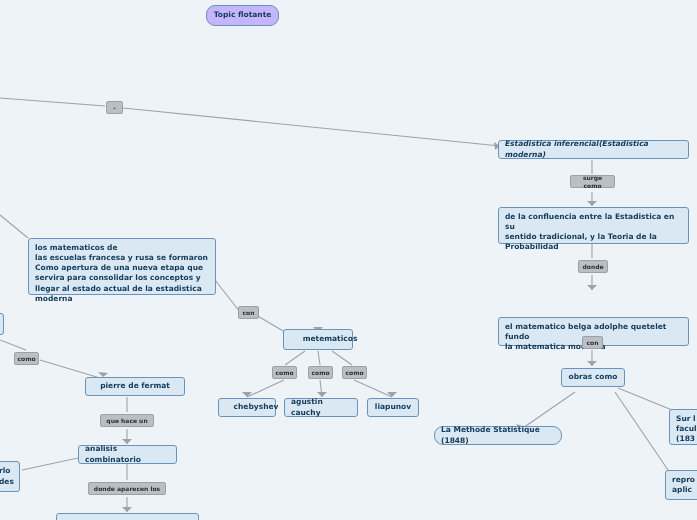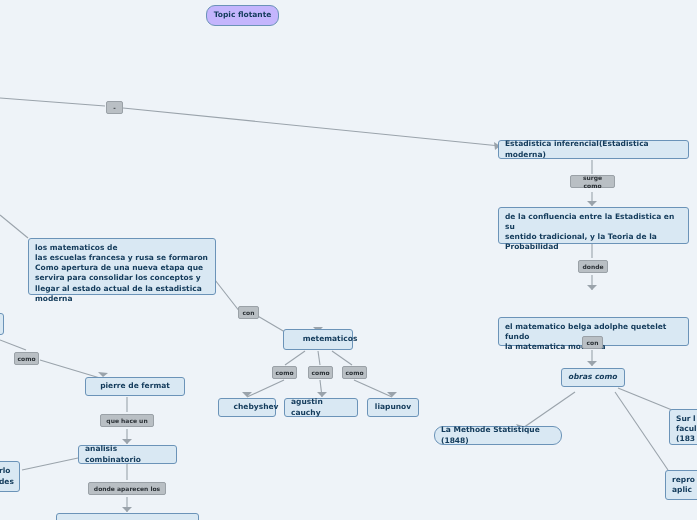--- a/index.html
+++ b/index.html
@@ -156,36 +156,36 @@
 
   <div class="node" style="left:78px; top:445px; width:99px; height:19px; display:flex; align-items:center; justify-content:center;">analisis combinatorio</div>
 
   <div class="label" style="left:88px; top:482px; width:78px; height:13px; display:flex; align-items:center; justify-content:center;">donde aparecen los</div>
 
   <div class="node" style="left:56px; top:513px; width:143px; height:20px;"></div>
 
   <div class="node" style="left:-8px; top:461px; width:28px; height:31px; display:flex; align-items:center;">rlo
 des</div>
 
-  <div class="node" style="left:498px; top:140px; width:191px; height:19px; display:flex; align-items:center;">Estadistica inferencial(Estadistica moderna)</div>
+  <div class="node" style="left:498px; top:140px; width:191px; height:19px; display:flex; align-items:center;font-style:italic;">Estadistica inferencial(Estadistica moderna)</div>
 
   <div class="label" style="left:570px; top:175px; width:45px; height:13px; display:flex; align-items:center; justify-content:center;">surge como</div>
 
   <div class="node" style="left:498px; top:207px; width:191px; height:37px;">de la confluencia entre la Estadistica en su
 sentido tradicional, y la Teoria de la
 Probabilidad</div>
 
   <div class="label" style="left:578px; top:260px; width:30px; height:13px; display:flex; align-items:center; justify-content:center;">donde</div>
 
   <div class="node" style="left:498px; top:301px; width:191px; height:29px;margin-top:16px;">el matematico belga adolphe quetelet fundo
 la matematica moderna</div>
 
   <div class="label" style="left:582px; top:336px; width:21px; height:13px; display:flex; align-items:center; justify-content:center;">con</div>
 
-  <div class="node" style="left:561px; top:368px; width:64px; height:19px; display:flex; align-items:center; justify-content:center;font-style:italic;">obras como</div>
+  <div class="node" style="left:561px; top:368px; width:64px; height:19px; display:flex; align-items:center; justify-content:center;">obras como</div>
 
   <div class="node" style="left:434px; top:426px; width:128px; height:19px; display:flex; align-items:center; justify-content:center;border-radius:9px;">La Methode Statistique (1848)</div>
 
   <div class="node" style="left:669px; top:409px; width:36px; height:36px;">Sur l
 facul
 (183</div>
 
   <div class="node" style="left:665px; top:470px; width:36px; height:30px;">repro
 aplic</div>
 

